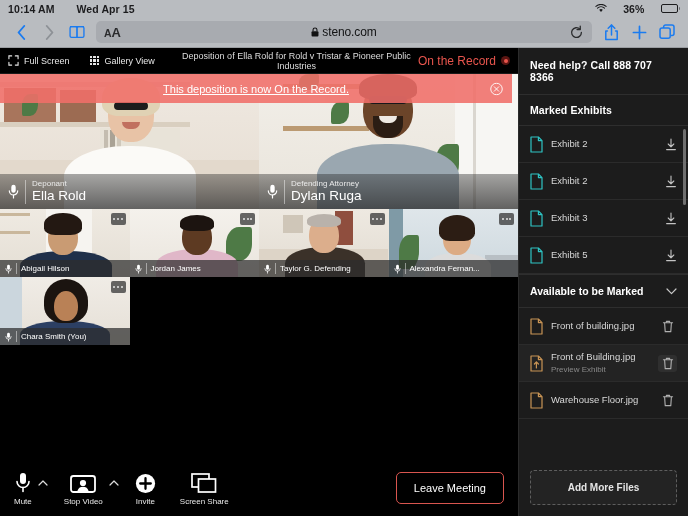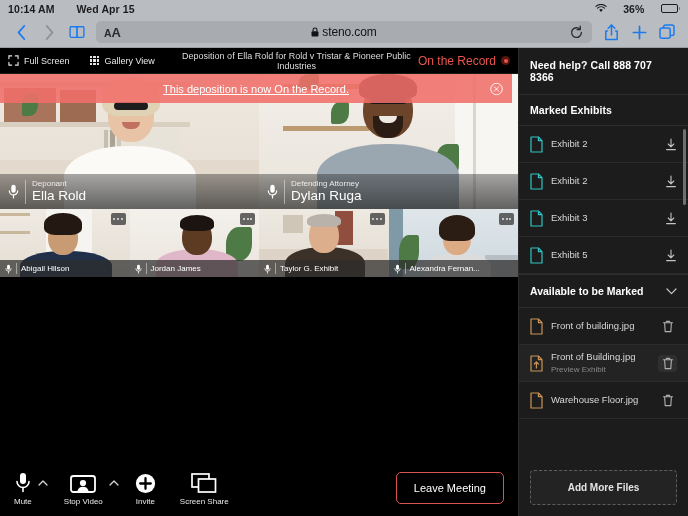--- a/index.html
+++ b/index.html
@@ -436,21 +436,21 @@
               <i></i>
               <i></i>
             </div>
           <div class="namebar">
             <svg class="mic-ico" viewBox="0 0 11 15">
               <rect x="3.3" y="0.8" width="4.4" height="8" rx="2.2" fill="#fff"></rect>
               <path d="M1.3 6.8 a4.2 4.2 0 0 0 8.4 0" stroke="#fff" stroke-width="1.2" fill="none" stroke-linecap="round"></path>
               <path d="M5.5 11 V14" stroke="#fff" stroke-width="1.2" stroke-linecap="round"></path>
             </svg>
             <span class="name-divider"></span>
-            <span class="pname">Taylor G. Exhibit</span>
+            <span class="pname">Taylor G. Defending</span>
           </div>
         </div>
 
         <div class="tile tile-sm">
           <div class="ph">
             <div class="sky" style="background:linear-gradient(#dfe6ea,#cdd8de)"></div>
             <div class="shelf" style="left:0;top:0;width:14px;height:68px;background:#7f9aa6"></div>
             <div class="plant" style="left:10px;top:26px;width:20px;height:34px;"></div>
             <div class="shelf" style="left:96px;top:46px;width:33px;height:22px;background:#b8bfc4"></div>
             <div class="body" style="left:36px;top:44px;width:66px;height:28px;background:#dcdcdc"></div>
@@ -467,20 +467,46 @@
               <rect x="3.3" y="0.8" width="4.4" height="8" rx="2.2" fill="#fff"></rect>
               <path d="M1.3 6.8 a4.2 4.2 0 0 0 8.4 0" stroke="#fff" stroke-width="1.2" fill="none" stroke-linecap="round"></path>
               <path d="M5.5 11 V14" stroke="#fff" stroke-width="1.2" stroke-linecap="round"></path>
             </svg>
             <span class="name-divider"></span>
             <span class="pname">Alexandra Fernan...</span>
           </div>
         </div>
       </div>
 
+      <div class="row-small2">
+        <div class="tile tile-sm">
+          <div class="ph">
+            <div class="sky" style="background:linear-gradient(#f0ece6,#e5dfd6)"></div>
+            <div class="shelf" style="left:0;top:0;width:22px;height:68px;background:#cbd6dd"></div>
+            <div class="body" style="left:20px;top:44px;width:90px;height:28px;background:#2c3f63"></div>
+            <div class="head" style="left:52px;top:12px;width:28px;height:34px;background:#b98156"></div>
+            <div class="hair" style="left:44px;top:2px;width:44px;height:44px;background:#1b1410;border-radius:50% 50% 40% 40%"></div>
+            <div class="head" style="left:54px;top:14px;width:24px;height:30px;background:#b98156"></div>
+          </div>
+          <div class="more-dots">
+              <i></i>
+              <i></i>
+              <i></i>
+            </div>
+          <div class="namebar">
+            <svg class="mic-ico" viewBox="0 0 11 15">
+              <rect x="3.3" y="0.8" width="4.4" height="8" rx="2.2" fill="#fff"></rect>
+              <path d="M1.3 6.8 a4.2 4.2 0 0 0 8.4 0" stroke="#fff" stroke-width="1.2" fill="none" stroke-linecap="round"></path>
+              <path d="M5.5 11 V14" stroke="#fff" stroke-width="1.2" stroke-linecap="round"></path>
+            </svg>
+            <span class="name-divider"></span>
+            <span class="pname">Chara Smith (You)</span>
+          </div>
+        </div>
+      </div>
 
       <div class="rec-banner">
         <span>This deposition is now On the Record.</span>
         <svg class="banner-close" viewBox="0 0 14 14">
           <circle cx="7" cy="7" r="6.2" stroke="#fff" stroke-width="1" fill="none"></circle>
           <path d="M4.6 4.6 L9.4 9.4 M9.4 4.6 L4.6 9.4" stroke="#fff" stroke-width="1" stroke-linecap="round"></path>
         </svg>
       </div>
     </div>
 

